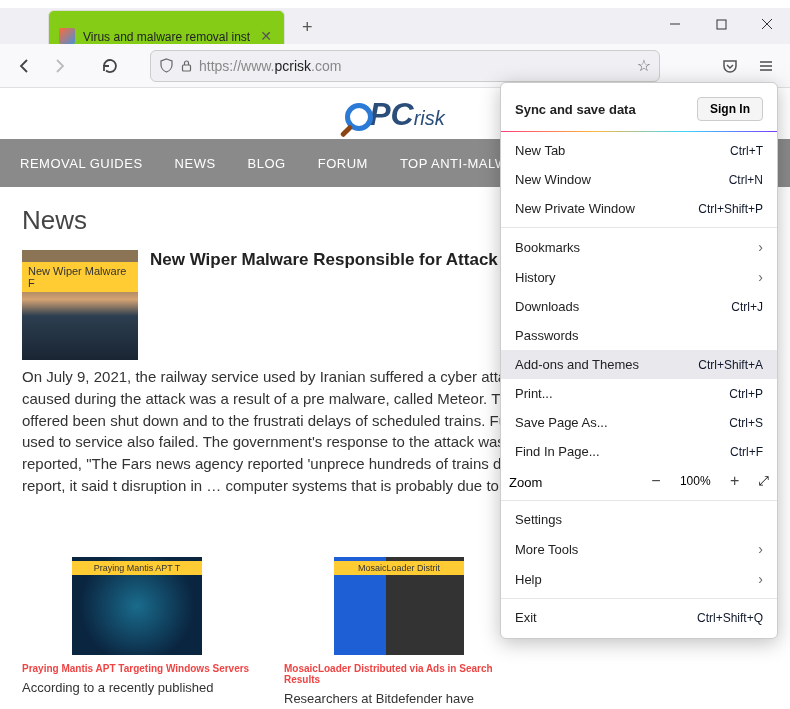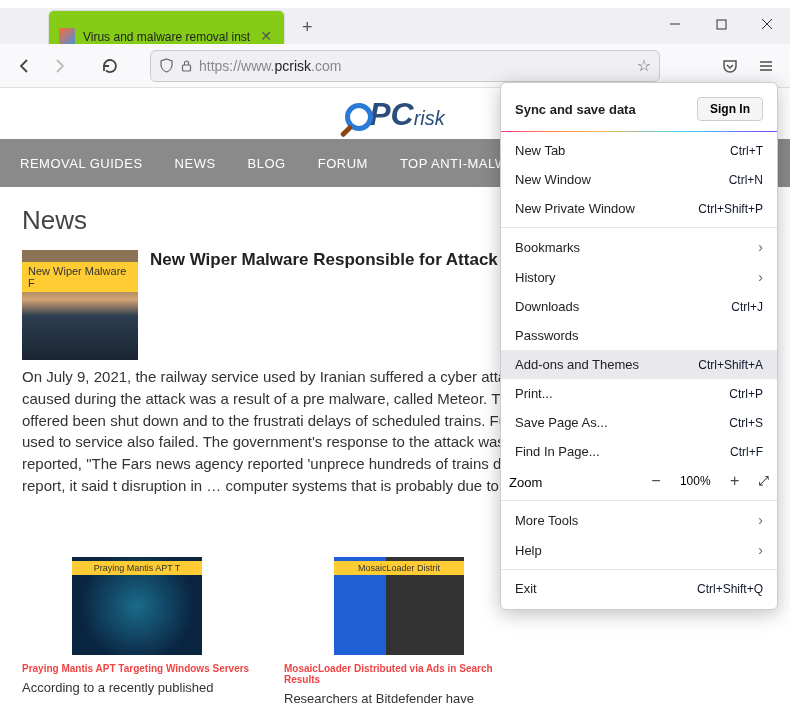--- a/index.html
+++ b/index.html
@@ -245,20 +245,23 @@
     <div class="zoom-ctrl">
       <span class="zoom-btn">−</span>
       <span class="zoom-val">100%</span>
       <span class="zoom-btn">+</span>
       <span class="fs-icon">⤢</span>
     </div>
   </div>
   <div class="menu-sep"></div>
   <div id="menu-sec3">
       <div class="menu-item">
+        <span>Settings</span>
+      </div>
+      <div class="menu-item">
         <span>More Tools</span>
         <span class="chev">›</span>
       </div>
       <div class="menu-item">
         <span>Help</span>
         <span class="chev">›</span>
       </div>
     </div>
   <div class="menu-sep"></div>
   <div id="menu-sec4">

